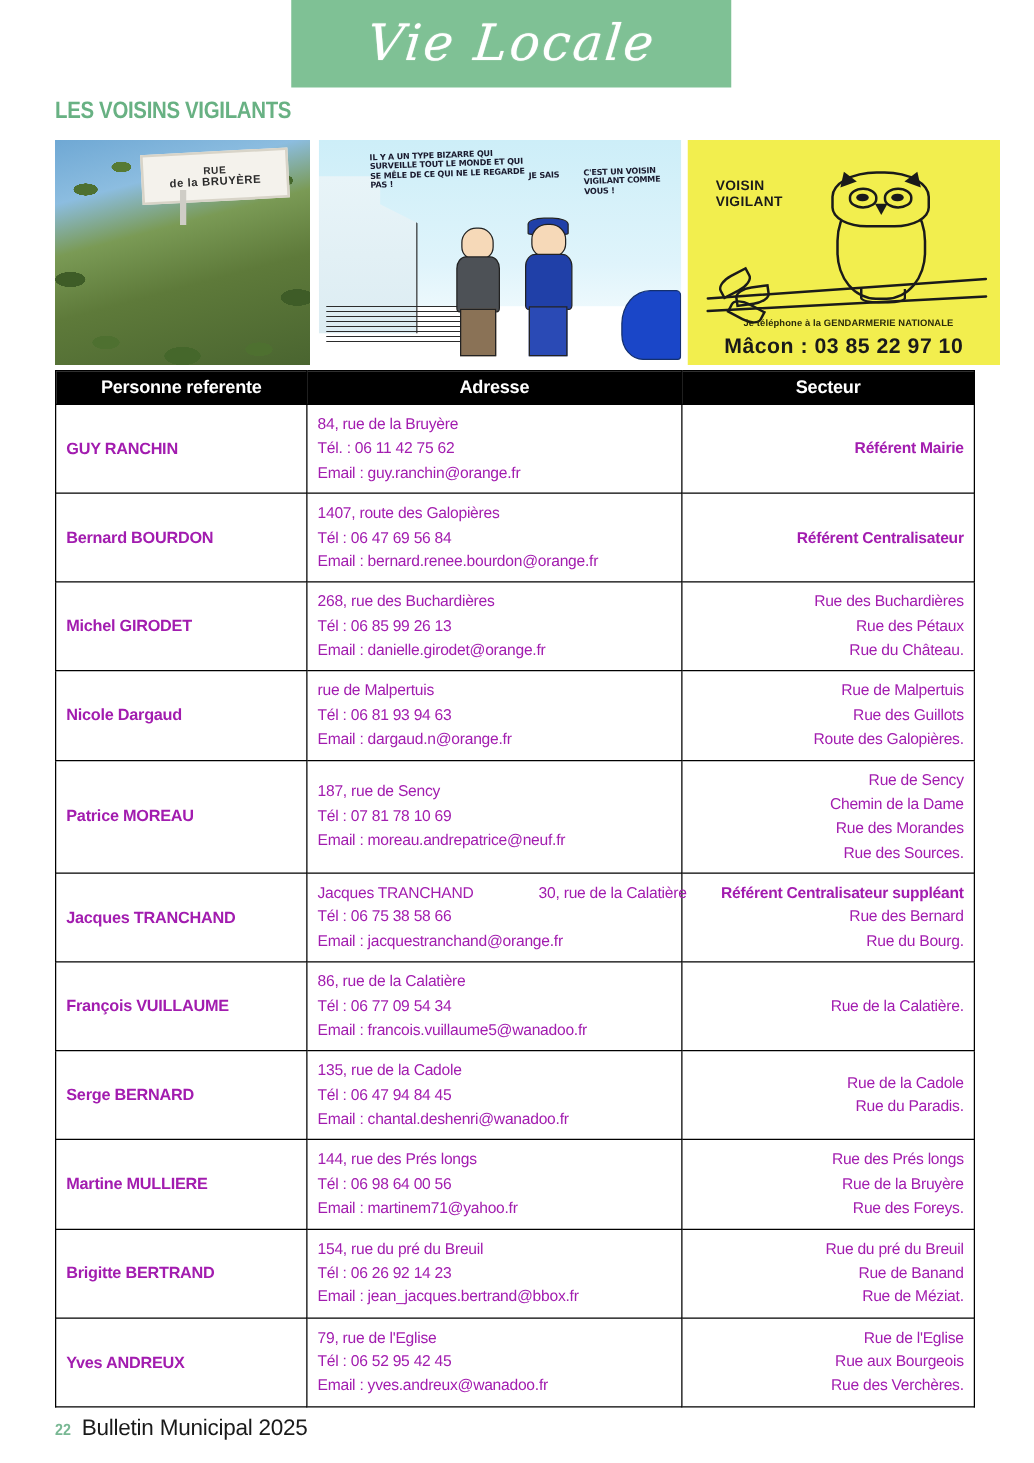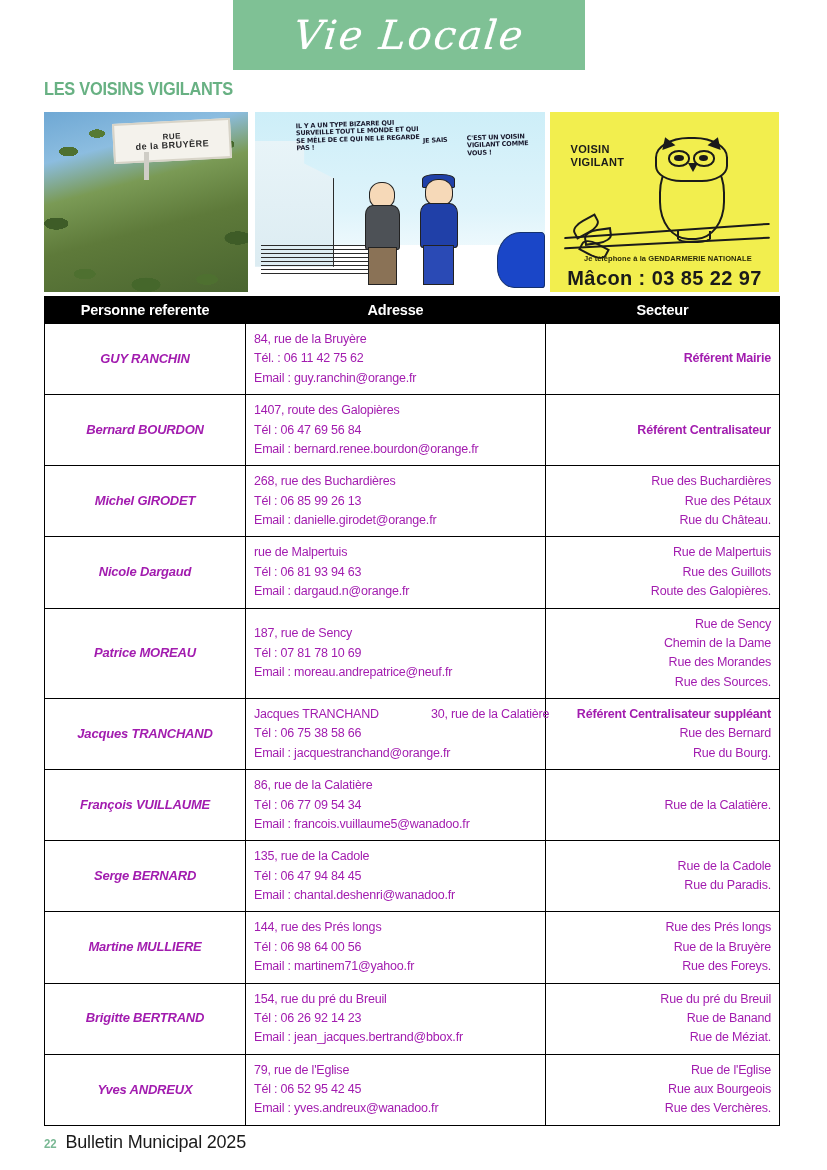--- a/index.html
+++ b/index.html
@@ -61,21 +61,21 @@
     height: 180px;
   }
   .photo {
     position: absolute;
     top: 0;
     height: 180px;
     overflow: hidden;
   }
   .photo-1 { left: 0; width: 204px; }
   .photo-2 { left: 211px; width: 290px; }
-  .photo-3 { left: 506px; width: 229px; }
+  .photo-3 { left: 506px; width: 250px; }
 
   
   .p1-bg {
     position: absolute; inset: 0;
     background:
       linear-gradient(165deg, #6fa8d4 0%, #8cbde0 22%, #7a9a55 40%, #5e7a3a 62%, #4a6530 100%);
   }
   .p1-leaves {
     position: absolute; inset: 0;
     background:
@@ -295,21 +295,21 @@
   .p3-leaf.a { left: 4%; top: -32%; transform: rotate(-28deg); }
   .p3-leaf.b { left: 10%; top: 6%; transform: rotate(-8deg); }
   .p3-leaf.c { left: 8%; top: 60%; transform: rotate(28deg); }
   .p3-sub {
     position: absolute; left: 7%; right: 4%; top: 79%;
     font-size: 7.5px; font-weight: bold; color: #2a2a0a;
     letter-spacing: .1px; text-align: center;
   }
   .p3-phone {
     position: absolute; left: 4%; right: 4%; top: 86%;
-    font-size: 20px; font-weight: bold; color: #1a1a1a;
+    font-size: 17px; font-weight: bold; color: #1a1a1a;
     text-align: center; letter-spacing: .4px;
   }
 
   
   .ref-table {
     position: absolute;
     left: 44px;
     top: 296px;
     width: 735px;
     border-collapse: collapse;
@@ -331,24 +331,22 @@
     font-size: 12.5px;
     color: #a21caf;
     padding: 6px 8px;
     line-height: 1.55;
     letter-spacing: -.2px;
   }
   .col-name { width: 201px; }
   .col-addr { width: 300px; }
   .col-sect { width: 234px; }
   td.cell-name {
-    text-align: center;
     font-weight: bold;
     font-size: 13px;
-    font-style: italic;
   }
   td.cell-addr { text-align: left; }
   td.cell-sect { text-align: right; }
   .sect-strong { font-weight: bold; }
   .addr-indent { display: inline-block; width: 52px; }
   .line { display: block; white-space: pre; }
 
   
   .footer {
     position: absolute;

